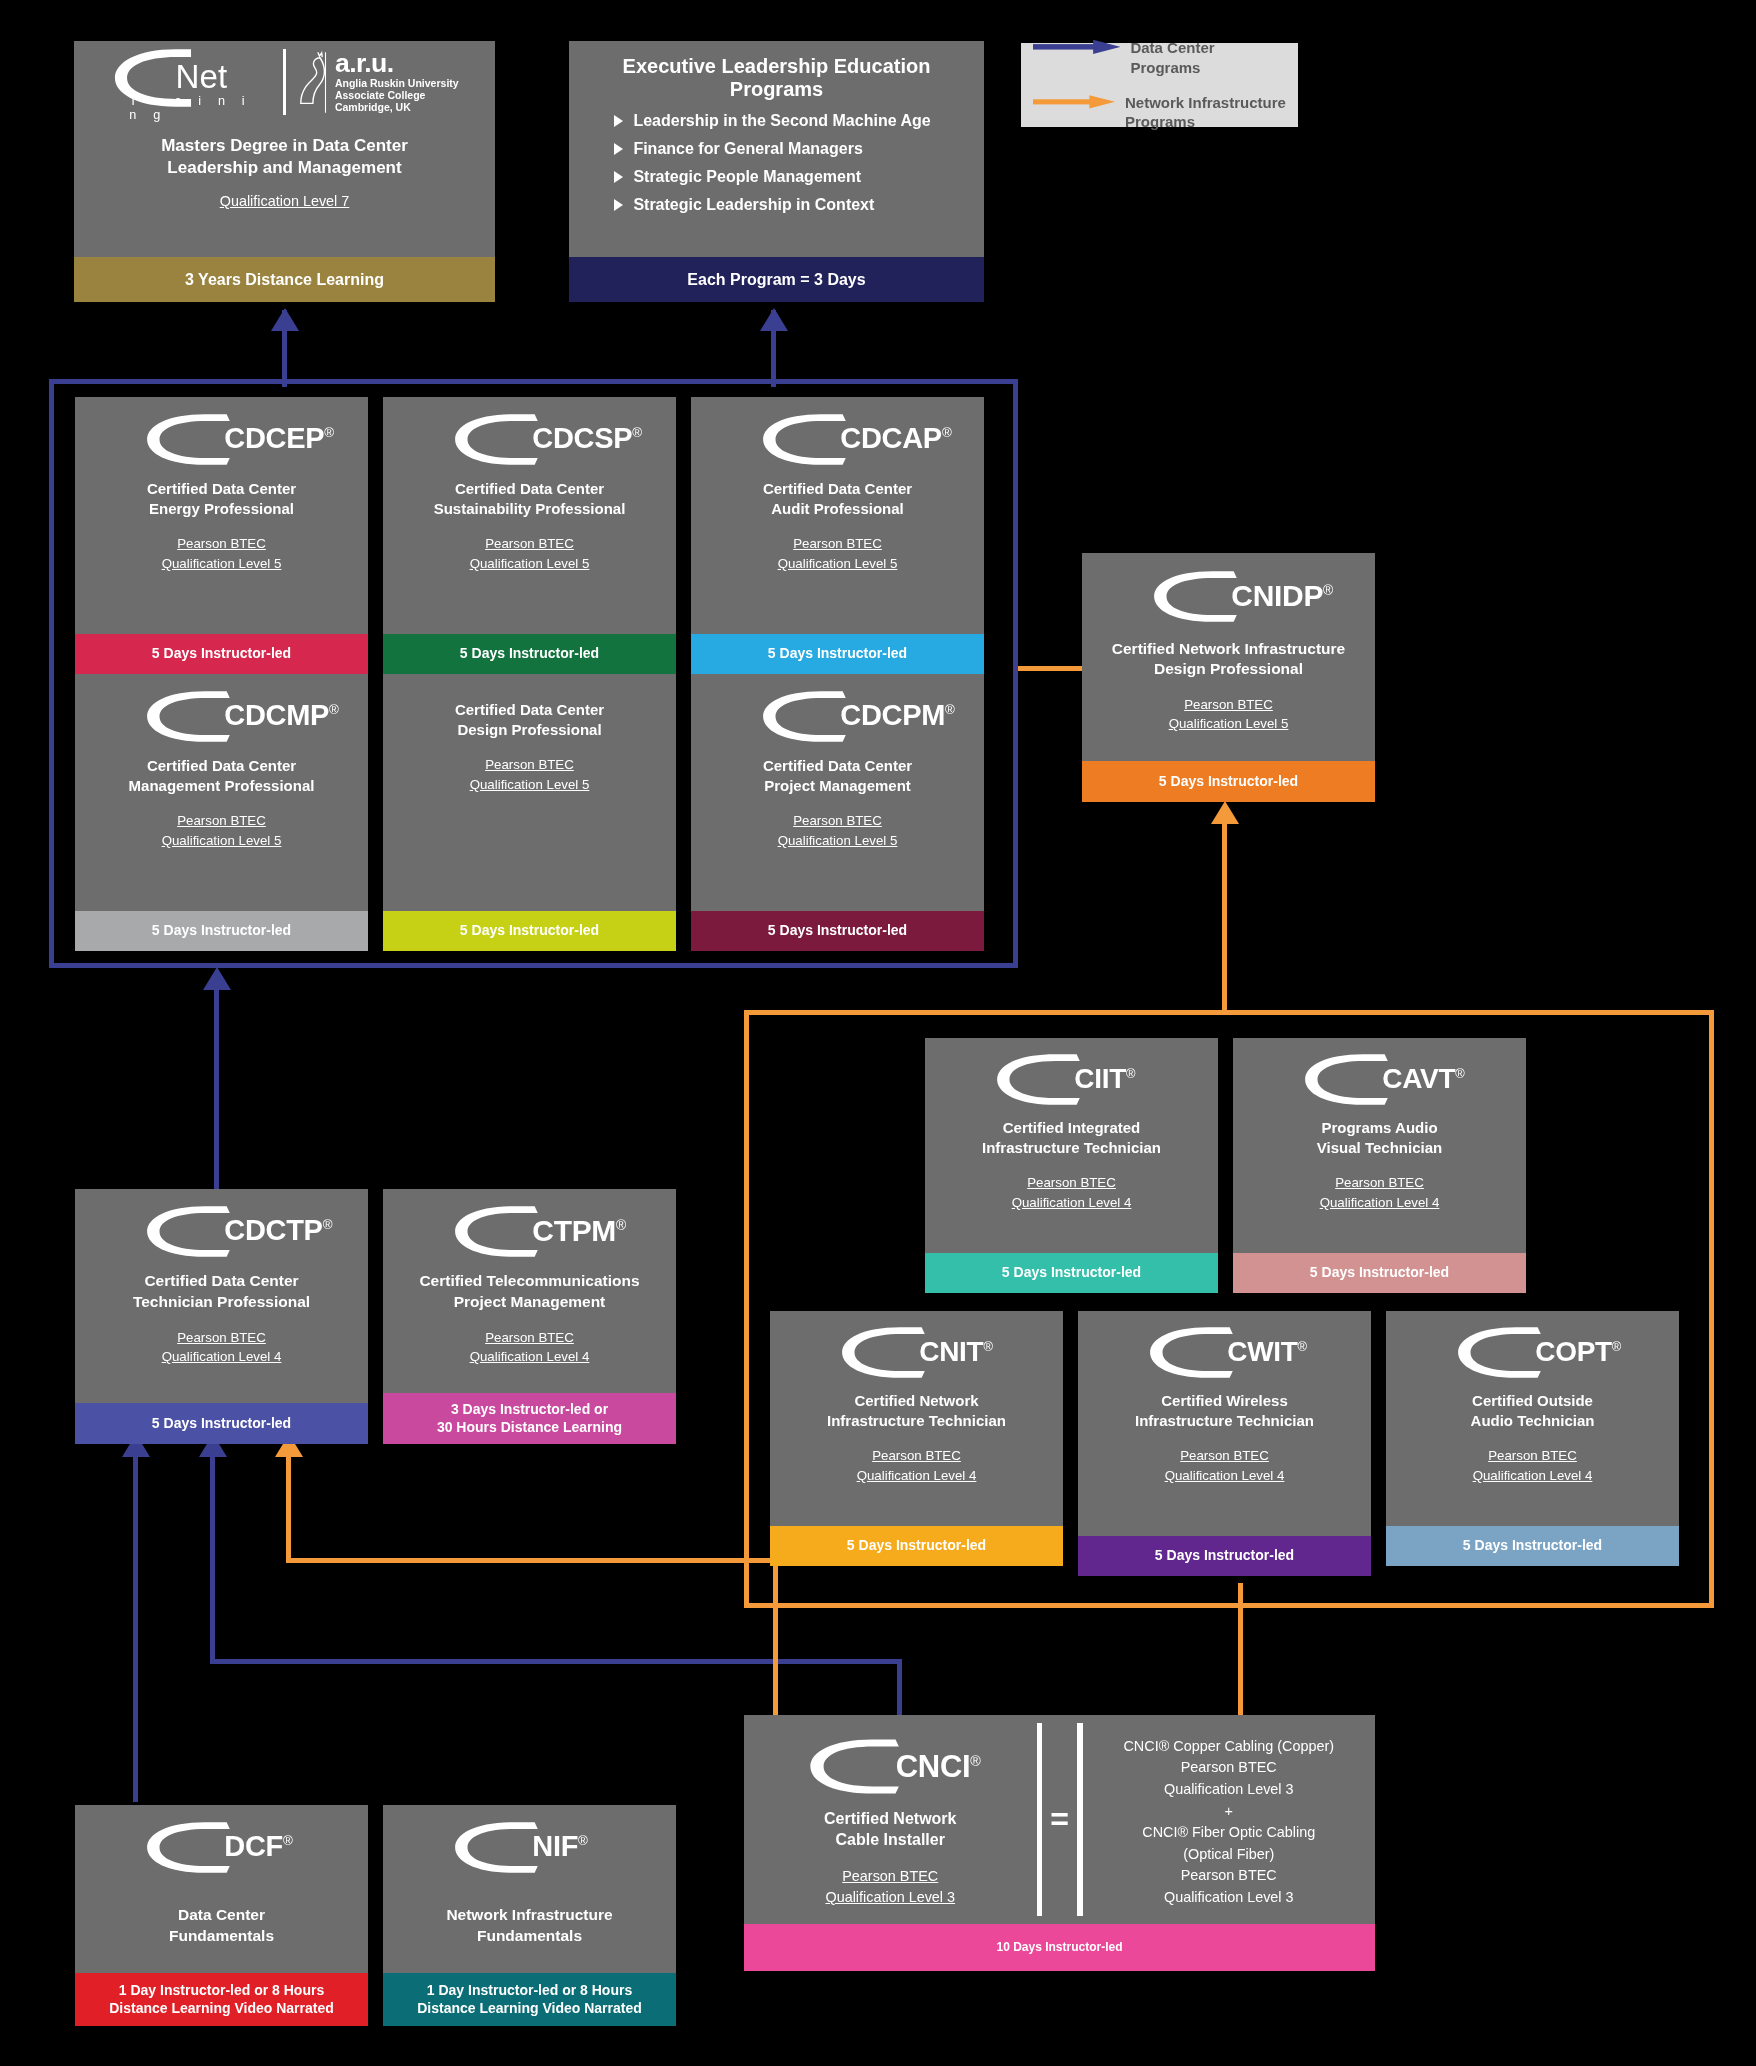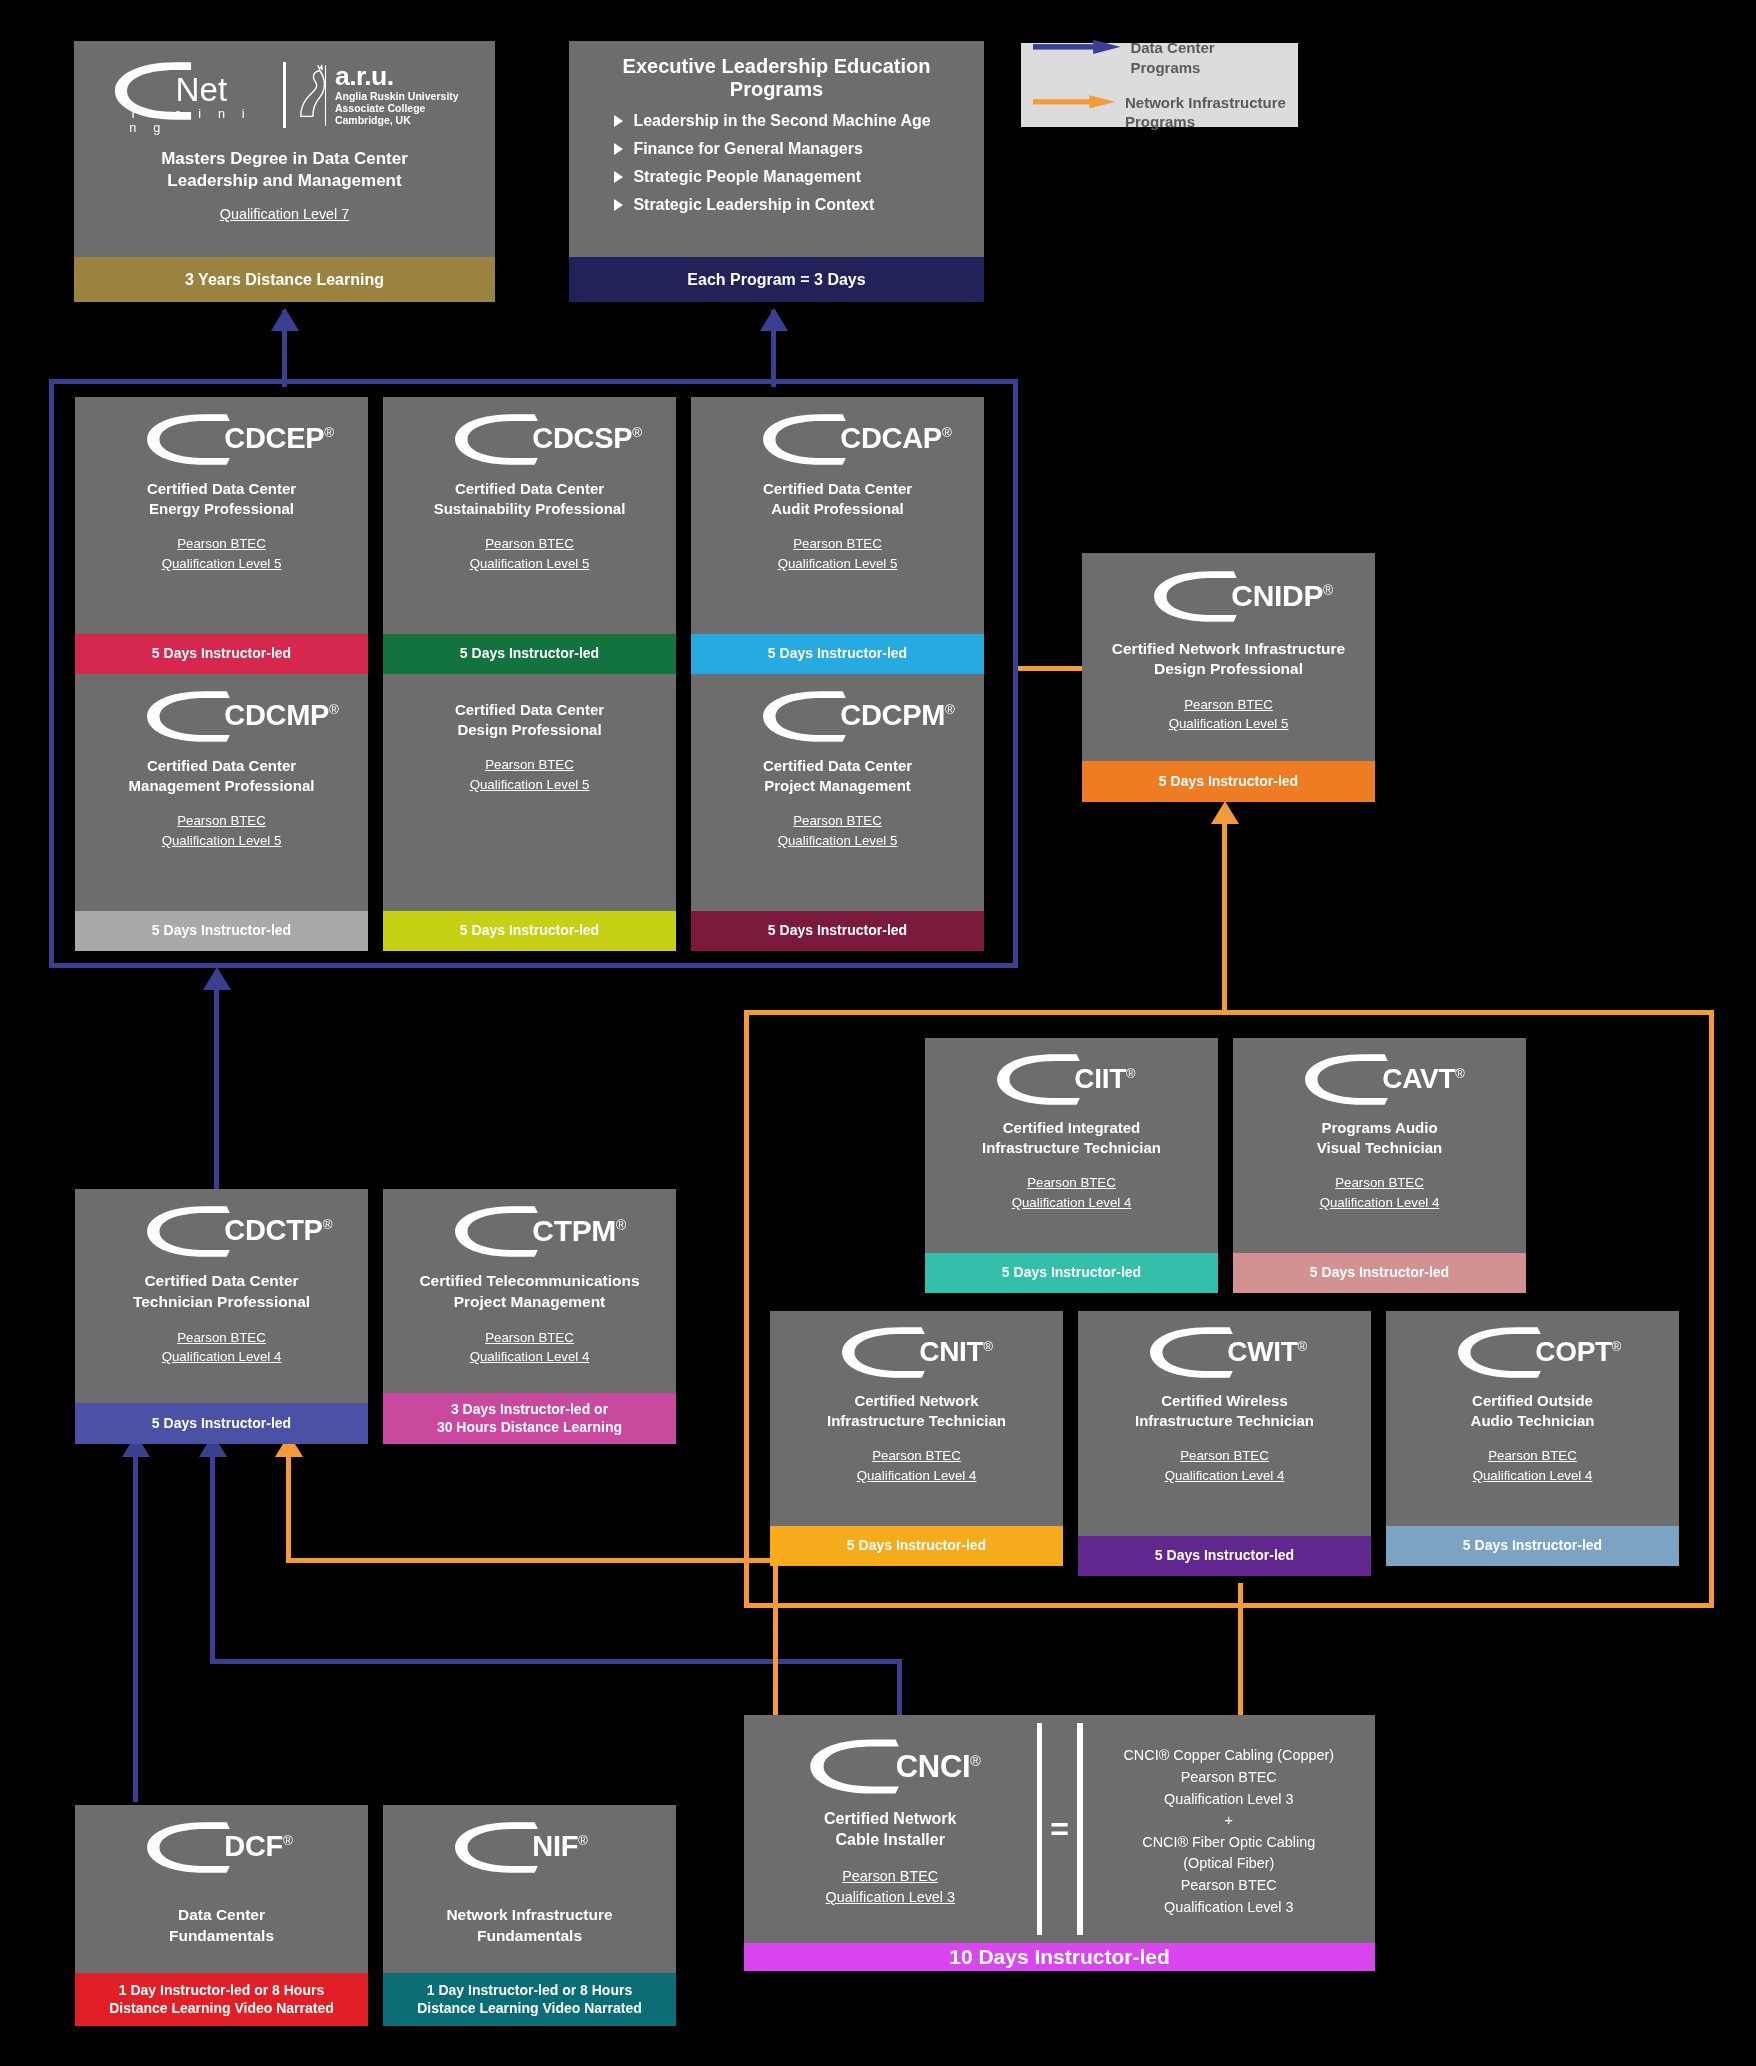--- a/index.html
+++ b/index.html
@@ -131,21 +131,21 @@
 
   <div class="ln h orange" style="left:286px; top:1558px; width:493px;"></div>
   <div class="ln v orange" style="left:286px; top:1445px; height:116px;"></div>
   <div class="arrow up-orange" style="left:275px; top:1434px;"></div>
   <div class="ln v orange" style="left:773px; top:1558px; height:246px;"></div>
 
   <div class="frame" style="left:49px; top:379px; width:969px; height:589px;"></div>
   <div class="frame orange-frame" style="left:744px; top:1010px; width:970px; height:598px;"></div>
 
   <div class="card" id="masters" style="left:74px; top:41px; width:421px; height:261px;">
-    <div class="card-body" style="padding-top:18px;">
+    <div class="card-body" style="padding-top:5px;">
       <div id="masters-logo">
         <div class="cnet-word">
           <svg width="161" height="64" viewBox="0 0 290 116">
             <path d="M118 6 C48 6 8 30 8 58 C8 86 48 110 118 110 L146 110 L146 96 L120 96
                      C62 96 30 80 30 58 C30 36 62 20 120 20 L146 20 L146 6 Z" fill="#fff"></path>
             <text x="118" y="76" font-family="Liberation Sans, sans-serif" font-size="60" fill="#fff">Net</text>
           </svg>
           <div class="tr">T r a i n i n g</div>
         </div>
         <div class="divider-v"></div>
@@ -554,17 +554,17 @@
         <div class="small-line">CNCI® Copper Cabling (Copper)</div>
         <div class="small-line">Pearson BTEC</div>
         <div class="small-line">Qualification Level 3</div>
         <div class="small-line">+</div>
         <div class="small-line">CNCI® Fiber Optic Cabling</div>
         <div class="small-line">(Optical Fiber)</div>
         <div class="small-line">Pearson BTEC</div>
         <div class="small-line">Qualification Level 3</div>
       </div>
     </div>
-    <div class="card-foot" id="cnci-foot" style="height: 28px; font-size: 21px; background: #d946ef;">10 Days Instructor-led</div>
+    <div class="card-foot" id="cnci-foot" style="height: 47px; font-size: 12px; background: #ec4899;">10 Days Instructor-led</div>
   </div>
 
 </div>
 
 
 </body></html>

